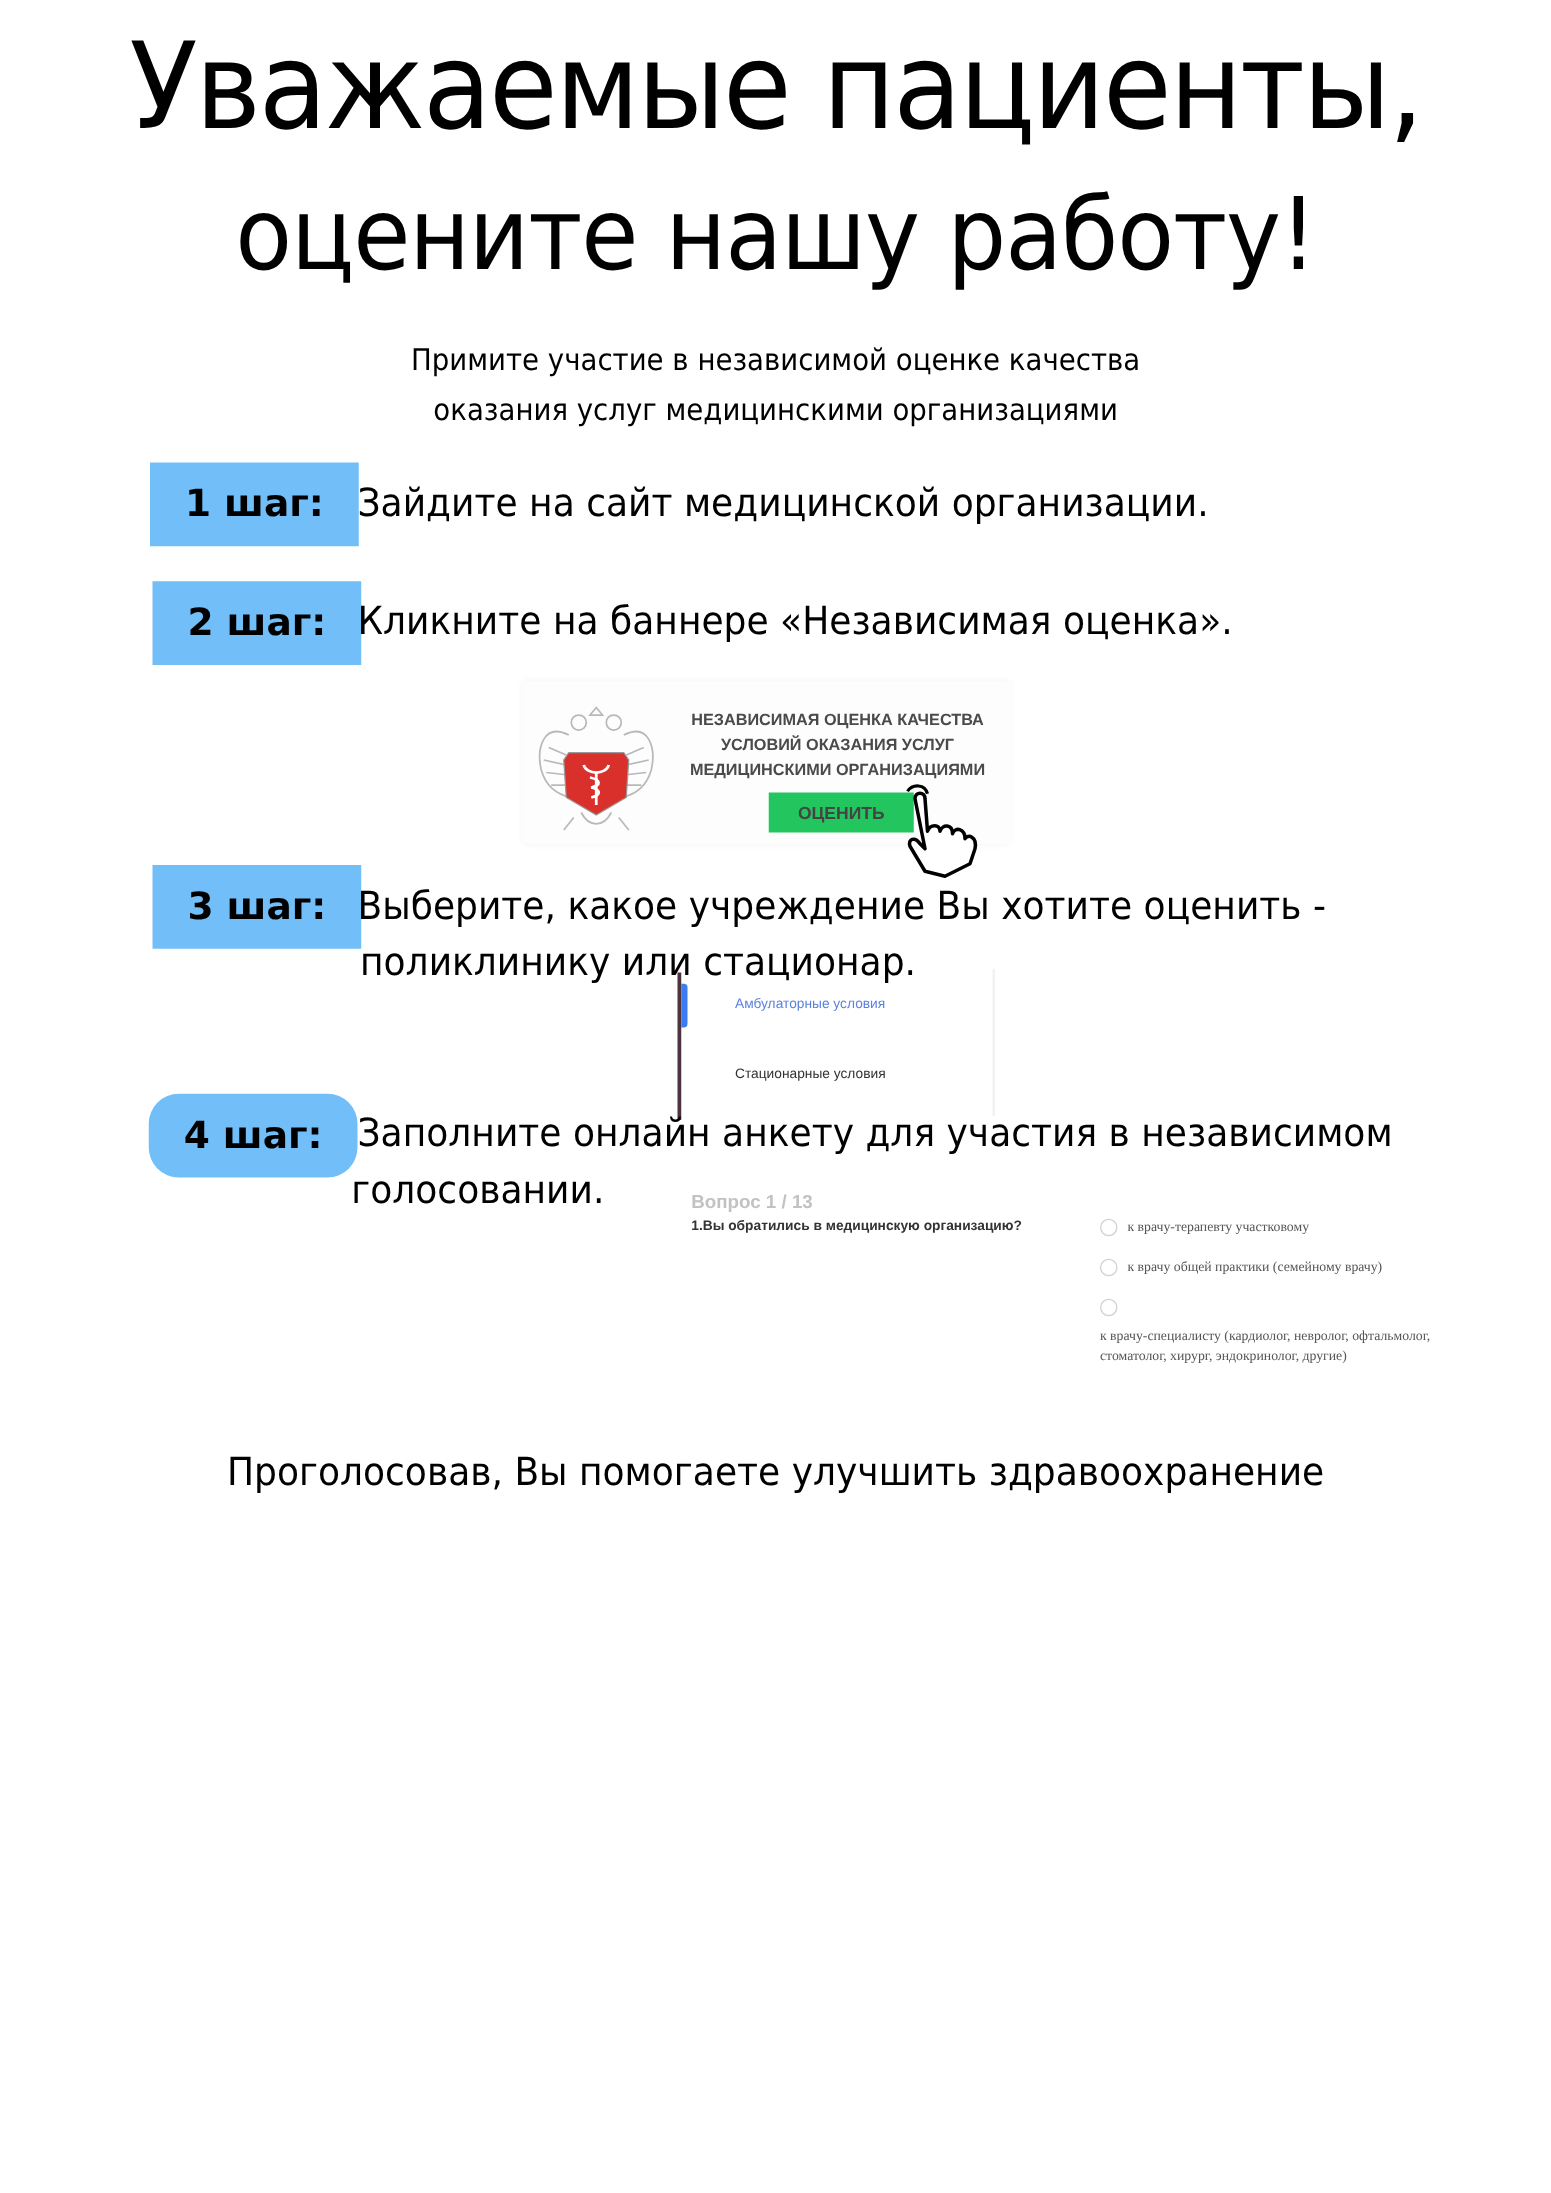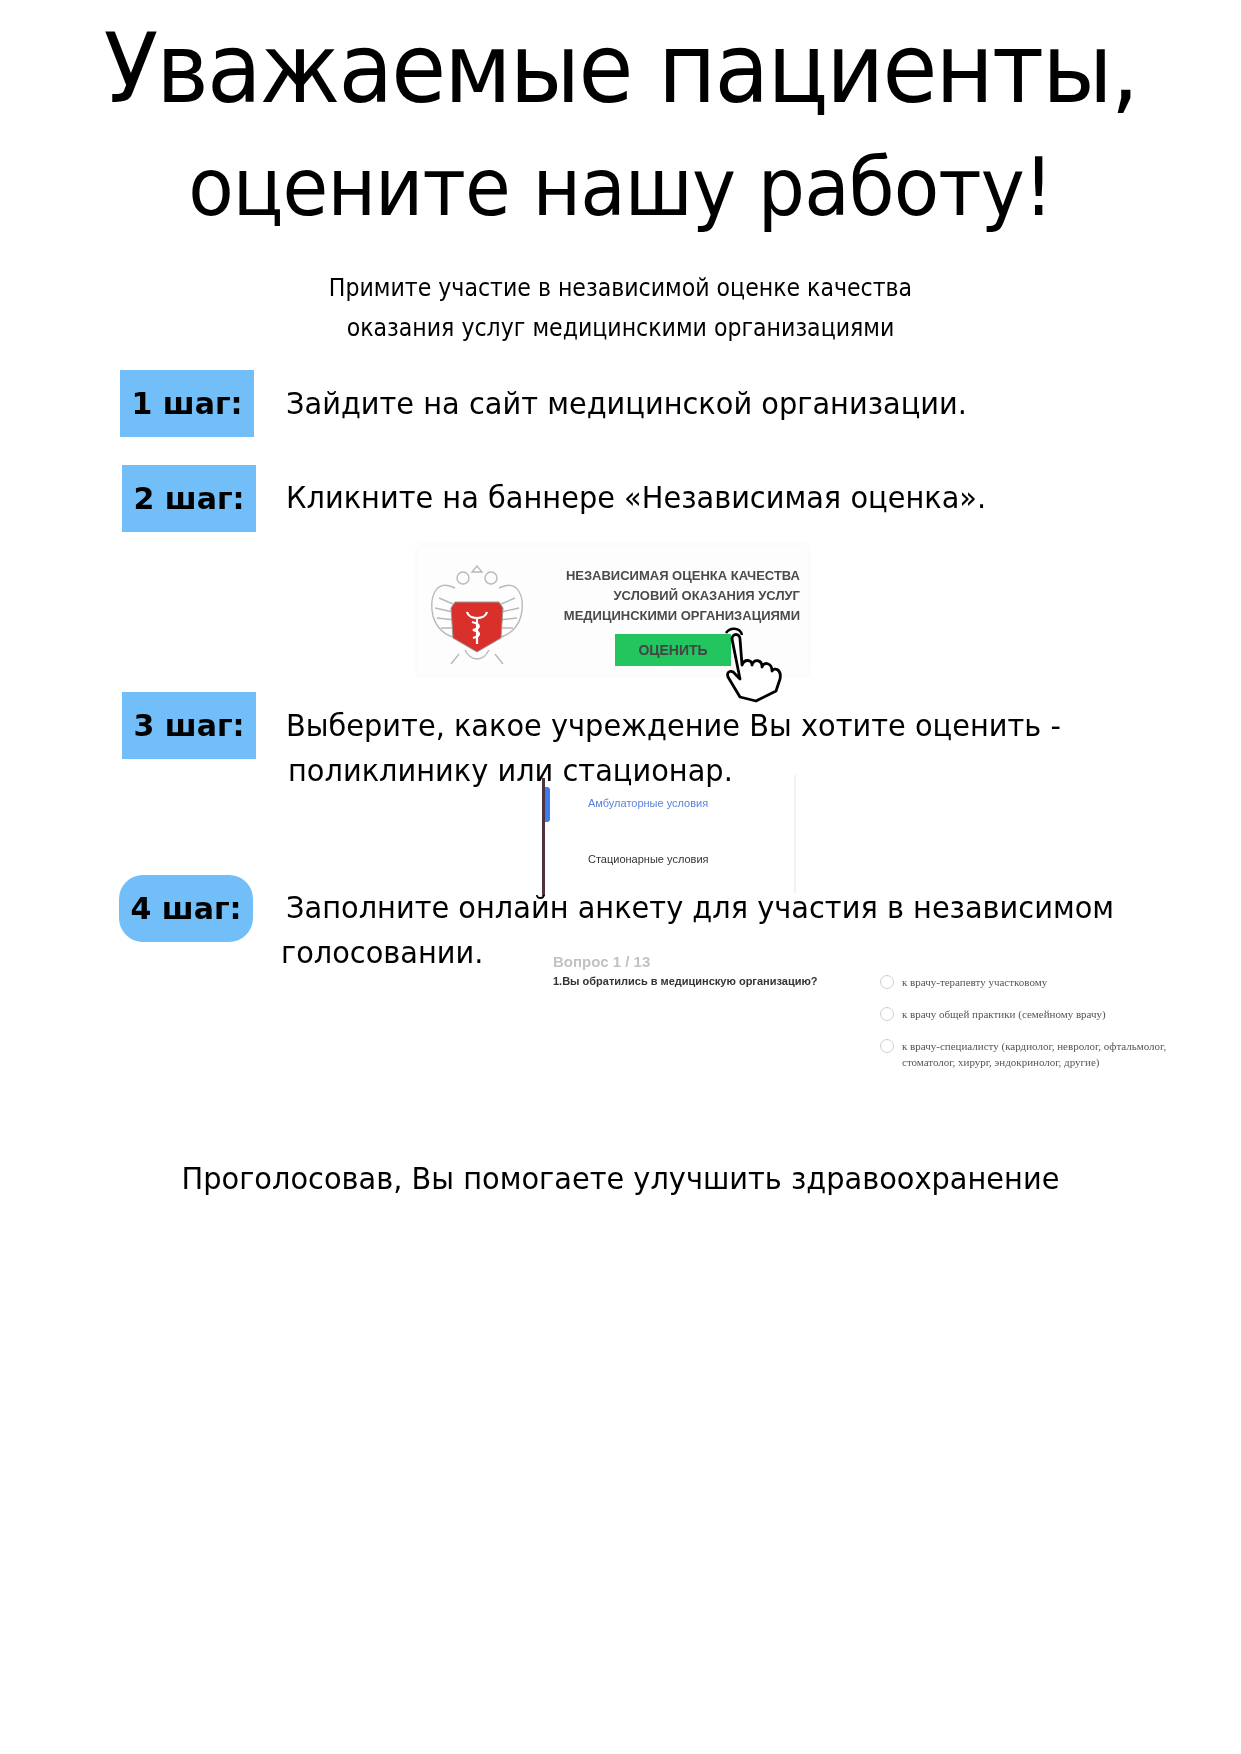--- a/index.html
+++ b/index.html
@@ -8,30 +8,30 @@
     .abs { position: absolute; }
     .title-1 { left: 0; width: 1241px; top: 14px; text-align: center;
                font-family: "DejaVu Sans", sans-serif; font-size: 96px; line-height: 110px;
                letter-spacing: -2px; transform: scaleX(0.93); transform-origin: center; }
     .title-2 { left: 0; width: 1241px; top: 138px; text-align: center;
                font-family: "DejaVu Sans", sans-serif; font-size: 80px; line-height: 100px;
                letter-spacing: -1px; transform: scaleX(0.93); transform-origin: center; }
     .subtitle { left: 0; width: 1241px; top: 268px; text-align: center;
                 font-family: "DejaVu Sans", sans-serif; font-size: 24px; line-height: 40px;
                 transform: scaleX(0.92); transform-origin: center; }
-    .step-box { background: #72bef8; width: 134px; height: 67px;
+    .step-box { background: #72bef8; width: 167px; height: 67px;
                 display: flex; align-items: center; justify-content: center;
                 font-family: "DejaVu Sans", sans-serif; font-weight: bold; font-size: 30px;
                 color: #000; }
     .step-text { font-family: "DejaVu Sans", sans-serif; font-size: 31px; line-height: 45px;
                  white-space: nowrap; transform: scaleX(0.93); transform-origin: left center; }
     
     .banner { left: 418px; top: 545px; width: 390px; height: 130px; background: #fdfdfd;
               box-shadow: 0 0 6px rgba(0,0,0,0.05); }
-    .banner-text { left: 540px; top: 566px; width: 260px; text-align: right;
+    .banner-text { left: 540px; top: 566px; width: 260px; text-align: center;
                    font-size: 13px; font-weight: bold; color: #4a4a4a; line-height: 20px; }
     .banner-btn { left: 615px; top: 634px; width: 116px; height: 32px; background: #22c55e;
                   border: none; font-size: 14px; font-weight: bold; color: #444;
                   font-family: "Liberation Sans", sans-serif; }
     
     .mini3-line { left: 542px; top: 778px; width: 3px; height: 118px; background: #4d3340; }
     .mini3-accent { left: 545px; top: 787px; width: 5px; height: 35px; background: #3d7bf0;
                     border-radius: 0 3px 3px 0; }
     .mini3-divider { left: 794px; top: 775px; width: 2px; height: 118px; background: #f2f2f2; }
     .mini3-opt { font-size: 11px; white-space: nowrap; }
@@ -116,18 +116,18 @@
 <div class="abs q-text">1.Вы обратились в медицинскую организацию?</div>
 
 <div class="abs radio-row" style="left:880px; top:974px;">
   <span class="radio"></span>
   <span>к врачу-терапевту участковому</span>
 </div>
 <div class="abs radio-row" style="left:880px; top:1006px;">
   <span class="radio"></span>
   <span>к врачу общей практики (семейному врачу)</span>
 </div>
-<div class="abs radio-row" style="left:880px; top:1038px; width:300px;">
+<div class="abs radio-row" style="left:880px; top:1038px; width:300px;flex-direction:column;">
   <span class="radio"></span>
   <span>к врачу-специалисту (кардиолог, невролог, офтальмолог, стоматолог, хирург, эндокринолог, другие)</span>
 </div>
 
 <div class="abs footer-text">Проголосовав, Вы помогаете улучшить здравоохранение</div>
 
 </body></html>

